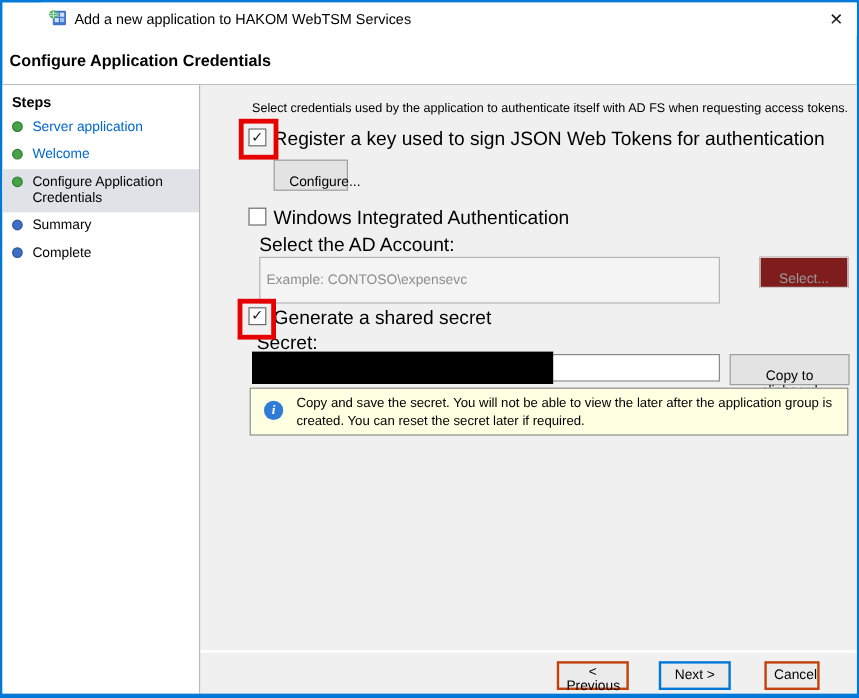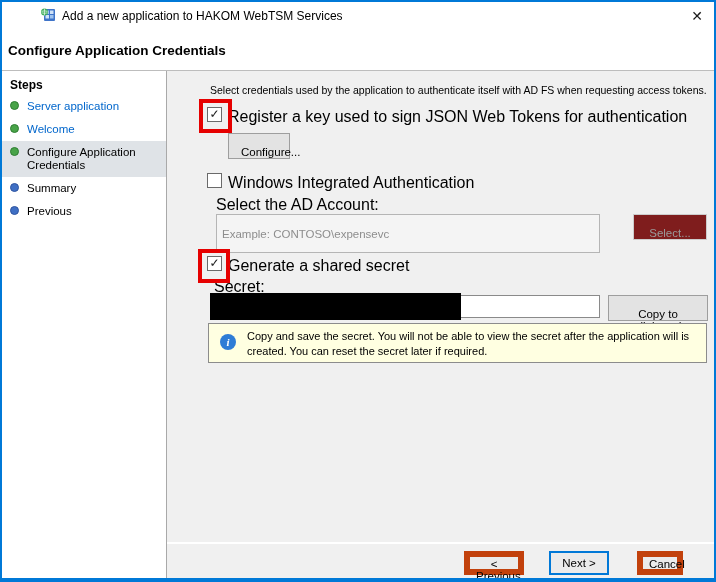--- a/index.html
+++ b/index.html
@@ -45,21 +45,21 @@
   .redaction{background:#000;}
   .infobox{box-sizing:border-box;background:#ffffe1;border:1px solid #8c8c8c;}
   .info-icon{position:absolute;left:11px;top:10px;width:16px;height:16px;border-radius:50%;
       background:#2e7cd6;color:#fff;font-size:11px;font-weight:bold;font-style:italic;
       text-align:center;line-height:16px;font-family:"Liberation Serif",serif;}
   .info-text{position:absolute;left:38px;top:5px;width:452px;font-size:11px;line-height:14.5px;}
   
   .sep{position:absolute;left:165px;right:0;top:540px;height:2px;background:#ffffff;}
   .footer{position:absolute;left:165px;right:0;top:542px;bottom:0;background:#f0f0f0;}
   .fbtn{position:absolute;top:549px;height:24px;box-sizing:border-box;background:#ebebeb;
-        border:6px solid #c2410c;font-size:11.5px;font-family:"Liberation Sans",sans-serif;cursor:pointer;}
+        border:2px solid #c2410c;font-size:11.5px;font-family:"Liberation Sans",sans-serif;cursor:pointer;}
   .fbtn.default{border:2px solid #0078d7;}
 </style>
 </head>
 <body>
 
 <div class="window">
 
   <div class="titlebar">
     <span class="app-icon">
       <svg width="16" height="16" viewBox="0 0 16 16">
@@ -93,21 +93,21 @@
         <div class="step current">
           <span class="dot"></span>
           <span class="lbl">Configure Application Credentials</span>
         </div>
         <div class="step todo">
           <span class="dot"></span>
           <span class="lbl">Summary</span>
         </div>
         <div class="step todo">
           <span class="dot"></span>
-          <span class="lbl">Previous</span>
+          <span class="lbl">Complete</span>
         </div>
       </div>
   </div>
   <div class="vline"></div>
 
   <div class="content"></div>
 
   <div class="abs intro" style="z-index:2;">Select credentials used by the application to authenticate itself with AD FS when requesting access tokens.</div>
 
   <div class="abs cb" style="left:205px;top:105px;z-index:2;">✓</div>
@@ -124,21 +124,21 @@
   <div class="abs cb" style="left:205px;top:254px;z-index:2;">✓</div>
   <div class="abs red-box" style="left:196px;top:247px;width:32px;height:34px;z-index:3;"></div>
   <div class="abs lab" style="left:226px;top:255px;z-index:2;">Generate a shared secret</div>
   <div class="abs lab" style="left:212px;top:276px;z-index:2;">Secret:</div>
   <input class="abs tb" style="left: 209px; top: 293px; width: 389px; height: 23px; z-index: 2;">
   <div class="abs redaction" style="left:208px;top:291px;width:251px;height:27px;z-index:3;"></div>
   <button class="abs btn" style="left:606px;top:293px;width:100px;height:23px;z-index:2;">Copy to clipboard</button>
 
   <div class="abs infobox" style="left:206px;top:321px;width:499px;height:40px;z-index:2;">
     <span class="info-icon">i</span>
-    <span class="info-text">Copy and save the secret.  You will not be able to view the secret after the application will is created.  You can reset the secret later if required.</span>
+    <span class="info-text">Copy and save the secret.  You will not be able to view the later after the application group is created.  You can reset the secret later if required.</span>
   </div>
 
   <div class="sep"></div>
   <div class="footer"></div>
   <button class="fbtn" style="left:462px;width:60px;z-index:2;">&lt; Previous</button>
   <button class="fbtn default" style="left:547px;width:60px;z-index:2;">Next &gt;</button>
   <button class="fbtn" style="left:635px;width:46px;z-index:2;">Cancel</button>
 </div>
 
 </body></html>

